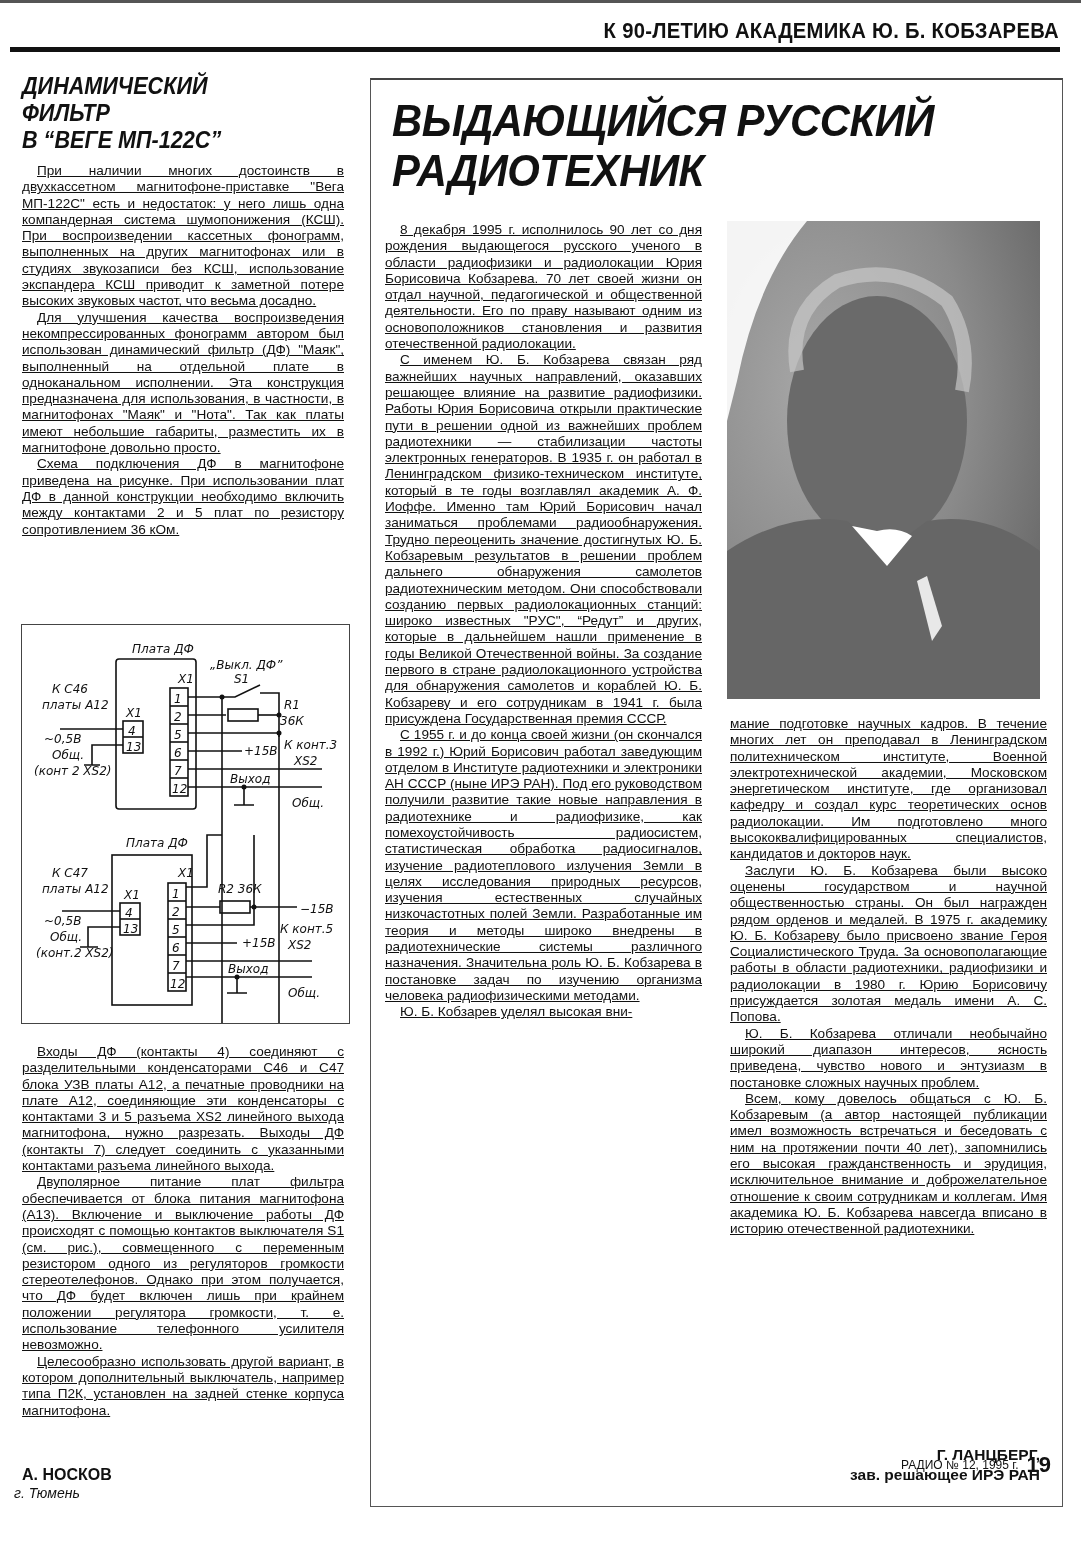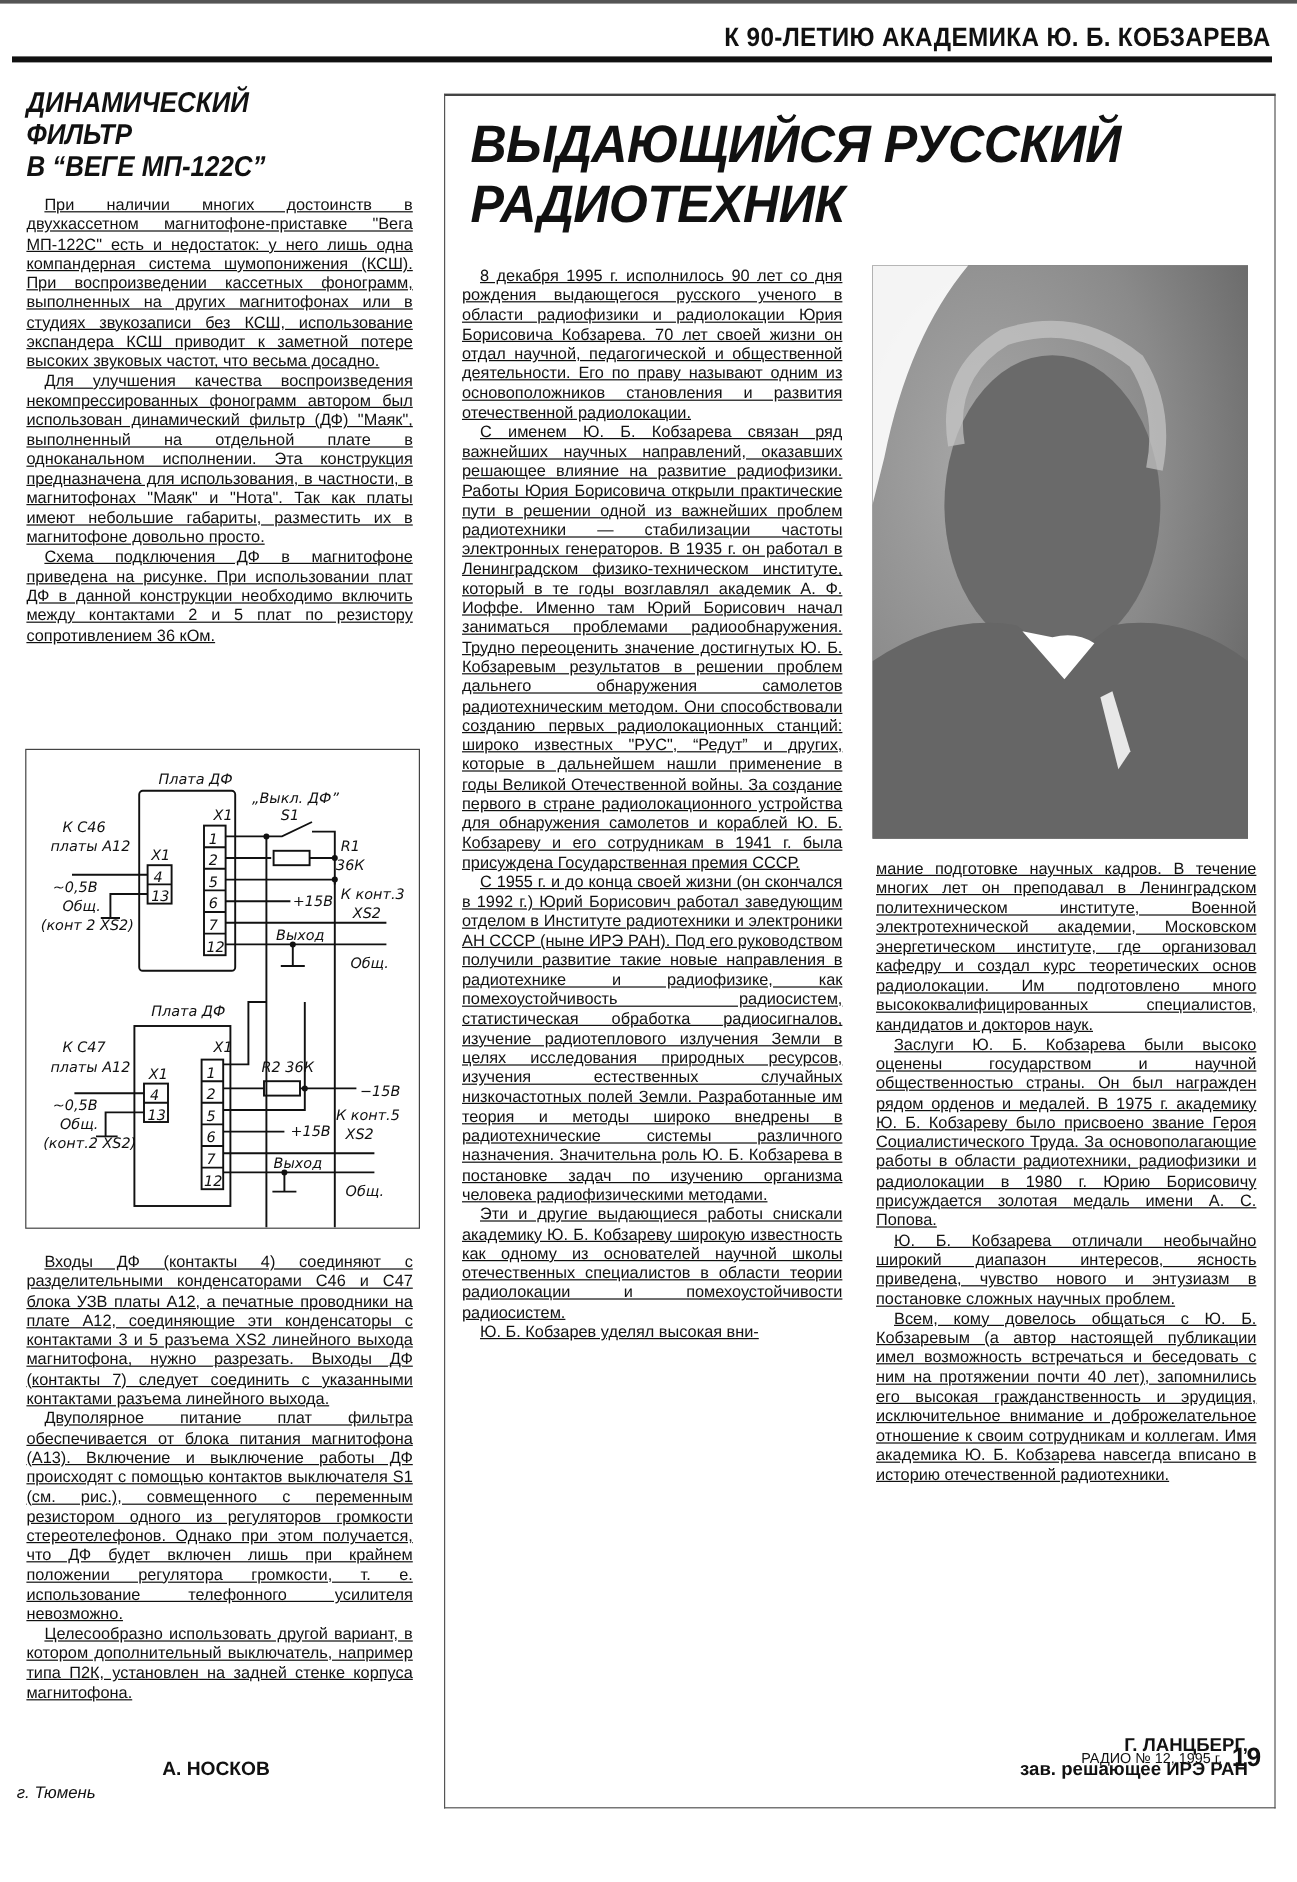--- a/index.html
+++ b/index.html
@@ -8,21 +8,21 @@
   .topline { position:absolute; left:0; top:0; width:1081px; height:3px; background:#555; }
   .section-head { position:absolute; right:22px; top:18px; font-family:"Liberation Sans", sans-serif;
          font-weight:bold; font-size:22px; letter-spacing:0.3px; transform:scaleX(0.92); transform-origin:right; }
   .section-rule { position:absolute; left:10px; top:47px; width:1050px; height:5px; background:#111; }
   .left-title { position:absolute; left:22px; top:72px; font-weight:bold; font-style:italic;
          font-size:24px; line-height:27px; transform:scaleX(0.9); transform-origin:left; }
   .col { position:absolute; font-size:13.6px; line-height:16.3px; text-align:justify; font-weight:500;text-decoration:underline; }
   .col p { margin:0; text-indent:15px; }
   .col-left-top { left:22px; top:163px; width:322px; }
   .col-left-bottom { left:22px; top:1044px; width:322px; }
-  .sign-left { position:absolute; left:22px; top:1466px; width:316px; text-align:center; font-weight:bold; font-size:16px; }
+  .sign-left { position:absolute; left:22px; top:1466px; width:316px; text-align:left; font-weight:bold; font-size:16px; }
   .city-left { position:absolute; left:14px; top:1485px; font-style:italic; font-size:14px; }
   .schema { position:absolute; left:21px; top:624px; width:327px; height:398px; border:1px solid #444; }
   .schema svg text { font-family:"DejaVu Sans", sans-serif; font-style:italic; font-size:12px; fill:#111; }
   .box-frame { position:absolute; left:370px; top:78px; width:691px; height:1426px; border:1px solid #555; border-top:2px solid #444; }
   .main-title { position:absolute; left:392px; top:96px; font-weight:bold; font-style:italic; font-size:44px; line-height:50px;
          transform:scaleX(0.95); transform-origin:left; letter-spacing:-0.5px; }
   .col-mid { left:385px; top:210px; width:317px;margin-top:12px; }
   .col-right { left:730px; top:716px; width:317px; }
   .photo { position:absolute; left:727px; top:221px; width:313px; height:478px; background:#6a6a6a; overflow:hidden; }
   .sign-right { position:absolute; left:730px; top:1445px; width:310px; text-align:right; font-weight:bold; font-size:15.5px; line-height:20px; }
@@ -169,21 +169,20 @@
 <div class="box-frame"></div>
 <div class="main-title">
   <div>ВЫДАЮЩИЙСЯ РУССКИЙ</div>
   <div>РАДИОТЕХНИК</div>
 </div>
 
 <div class="col col-mid">
   <p>8 декабря 1995 г. исполнилось 90 лет со дня рождения выдающегося русского ученого в области радиофизики и радиолокации Юрия Борисовича Кобзарева. 70 лет своей жизни он отдал научной, педагогической и общественной деятельности. Его по праву называют одним из основоположников становления и развития отечественной радиолокации.</p>
   <p>С именем Ю. Б. Кобзарева связан ряд важнейших научных направлений, оказавших решающее влияние на развитие радиофизики. Работы Юрия Борисовича открыли практические пути в решении одной из важнейших проблем радиотехники — стабилизации частоты электронных генераторов. В 1935 г. он работал в Ленинградском физико-техническом институте, который в те годы возглавлял академик А. Ф. Иоффе. Именно там Юрий Борисович начал заниматься проблемами радиообнаружения. Трудно переоценить значение достигнутых Ю. Б. Кобзаревым результатов в решении проблем дальнего обнаружения самолетов радиотехническим методом. Они способствовали созданию первых радиолокационных станций: широко известных "РУС", “Редут” и других, которые в дальнейшем нашли применение в годы Великой Отечественной войны. За создание первого в стране радиолокационного устройства для обнаружения самолетов и кораблей Ю. Б. Кобзареву и его сотрудникам в 1941 г. была присуждена Государственная премия СССР.</p>
   <p>С 1955 г. и до конца своей жизни (он скончался в 1992 г.) Юрий Борисович работал заведующим отделом в Институте радиотехники и электроники АН СССР (ныне ИРЭ РАН). Под его руководством получили развитие такие новые направления в радиотехнике и радиофизике, как помехоустойчивость радиосистем, статистическая обработка радиосигналов, изучение радиотеплового излучения Земли в целях исследования природных ресурсов, изучения естественных случайных низкочастотных полей Земли. Разработанные им теория и методы широко внедрены в радиотехнические системы различного назначения. Значительна роль Ю. Б. Кобзарева в постановке задач по изучению организма человека радиофизическими методами.</p>
-  <p>Эти и другие выдающиеся работы снискали академику Ю. Б. Кобзареву широкую известность как одному из основателей научной школы отечественных специалистов в области теории радиолокации и помехоустойчивости радиосистем.</p>
   <p>Ю. Б. Кобзарев уделял высокая вни-</p>
 </div>
 
 <div class="photo">
   <svg width="313" height="478" viewBox="0 0 313 478">
     <defs>
       <radialGradient id="bg" cx="0.3" cy="0.35" r="0.8">
         <stop offset="0" stop-color="#a8a8a8"></stop>
           <stop offset="0.6" stop-color="#8a8a8a"></stop>
           <stop offset="1" stop-color="#6a6a6a"></stop>

